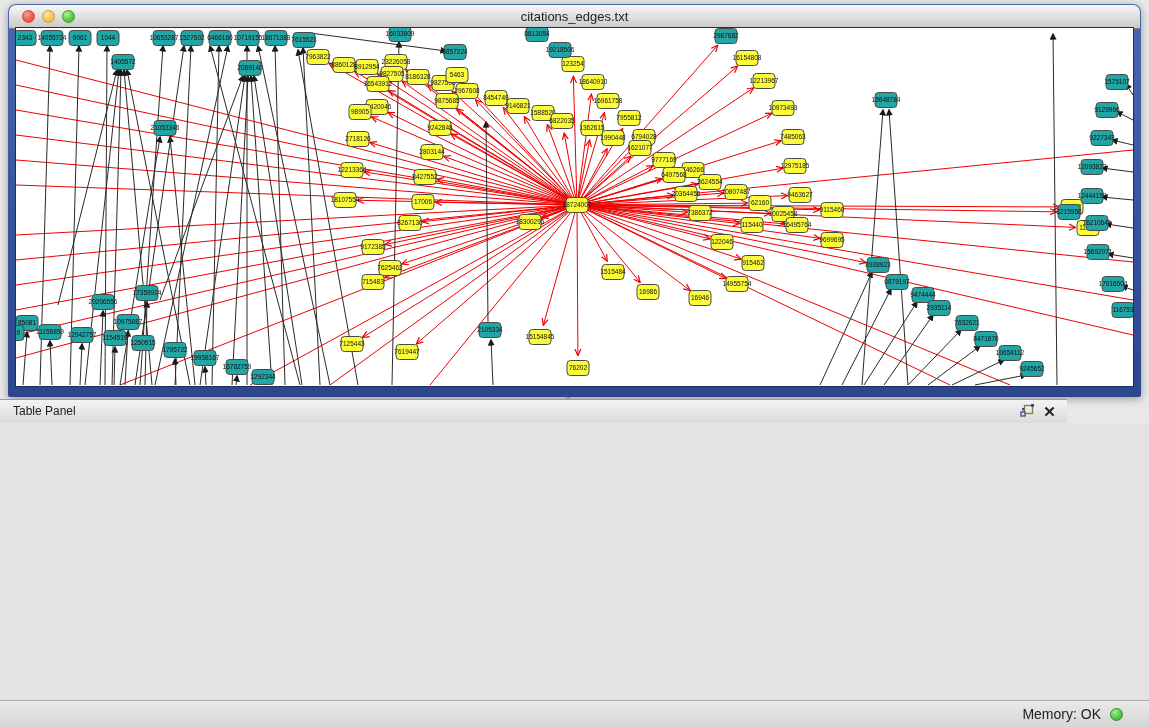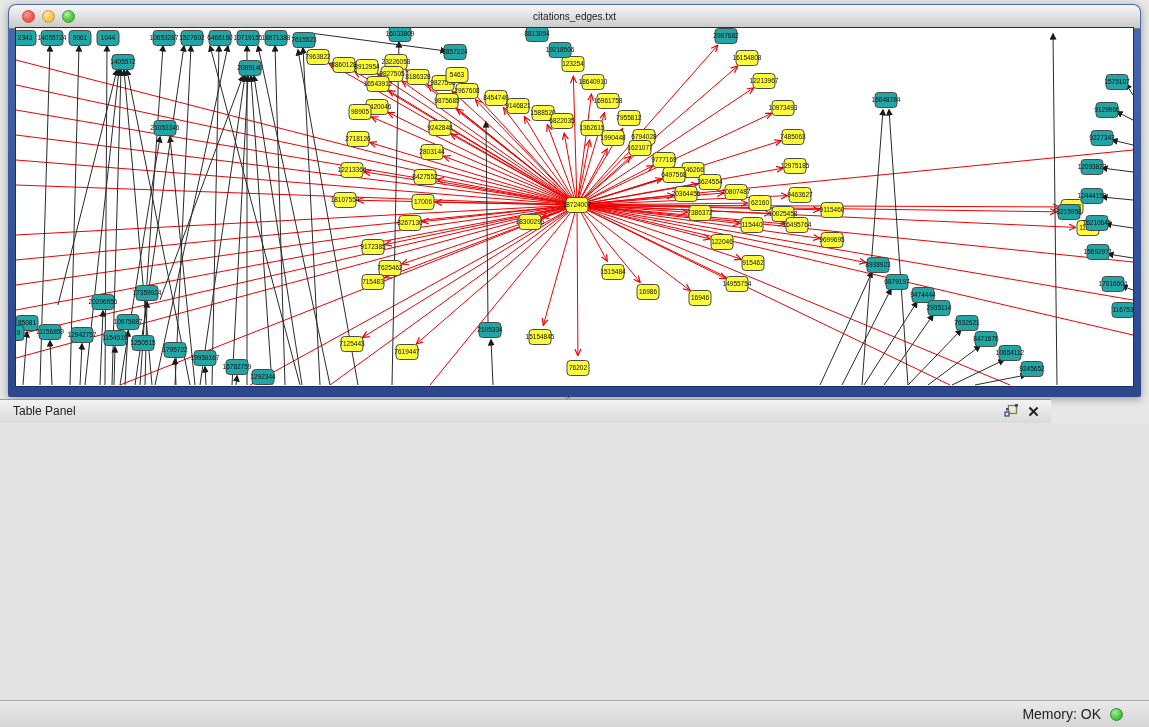--- a/index.html
+++ b/index.html
@@ -11,31 +11,31 @@
     background:linear-gradient(180deg,#4a69ad 0%,#35549b 55%,#2c478c 100%);
     border-radius:8px 8px 2px 2px;box-shadow:0 2px 8px rgba(0,0,0,.35);}
   #window-titlebar{position:absolute;left:1px;right:1px;top:1px;height:23px;
     background:linear-gradient(180deg,#f7f7f7,#c9c9c9);border-radius:7px 7px 0 0;
     border-bottom:1px solid #7d7d7d;}
   .light{position:absolute;top:5px;width:13px;height:13px;border-radius:50%;box-sizing:border-box;}
   .light.red{left:13px;background:radial-gradient(circle at 35% 30%,#ff9a90,#f1564a 60%);border:1px solid #c8443c;}
   .light.yellow{left:33px;background:radial-gradient(circle at 35% 30%,#ffe9a8,#f5bf4f 60%);border:1px solid #c79b3a;}
   .light.green{left:53px;background:radial-gradient(circle at 35% 30%,#b6f0a8,#50c43c 60%);border:1px solid #3f9b30;}
   #window-title{position:absolute;left:0;right:0;top:0;height:37px;line-height:23px;text-align:center;
-    font-size:10px;color:#222;}
+    font-size:13px;color:#222;}
   #network-canvas{position:absolute;left:8px;top:24px;width:1117px;height:358px;background:#ffffff;
     outline:1px solid #1d2f57;}
   #net{display:block;}
 
   
   #mouse-cursor{position:absolute;left:566px;top:396px;width:11px;height:14px;}
 
   
   #table-panel-titlebar{position:absolute;left:0;top:399px;width:1051px;height:23px;
-    background:linear-gradient(180deg,#f3f3f3,#dadada);border-top:1px solid #9a9a9a;border-bottom:1px solid #bdbdbd;}
+    background:linear-gradient(180deg,#f3f3f3,#dadada);border-top:1px solid #9a9a9a;border-bottom:1px solid #bdbdbd;padding-left:16px;}
   #table-panel-title{position:absolute;left:13px;top:0;height:23px;line-height:23px;font-size:12px;color:#222;}
   #float-icon{position:absolute;right:32px;top:4px;width:15px;height:15px;}
   #panel-close-icon{position:absolute;right:10px;top:3px;width:15px;height:17px;font-size:15px;font-weight:bold;
     color:#222;line-height:17px;text-align:center;}
   #table-panel-body{position:absolute;left:0;top:423px;width:1149px;height:277px;background:#e3e3e3;}
 
   
   #status-bar{position:absolute;left:0;top:700px;width:1149px;height:27px;
     background:linear-gradient(180deg,#e9e9e9,#d5d5d5);border-top:1px solid #aaa;}
   #memory-label{position:absolute;right:48px;top:0;height:27px;line-height:27px;font-size:14px;color:#222;}

